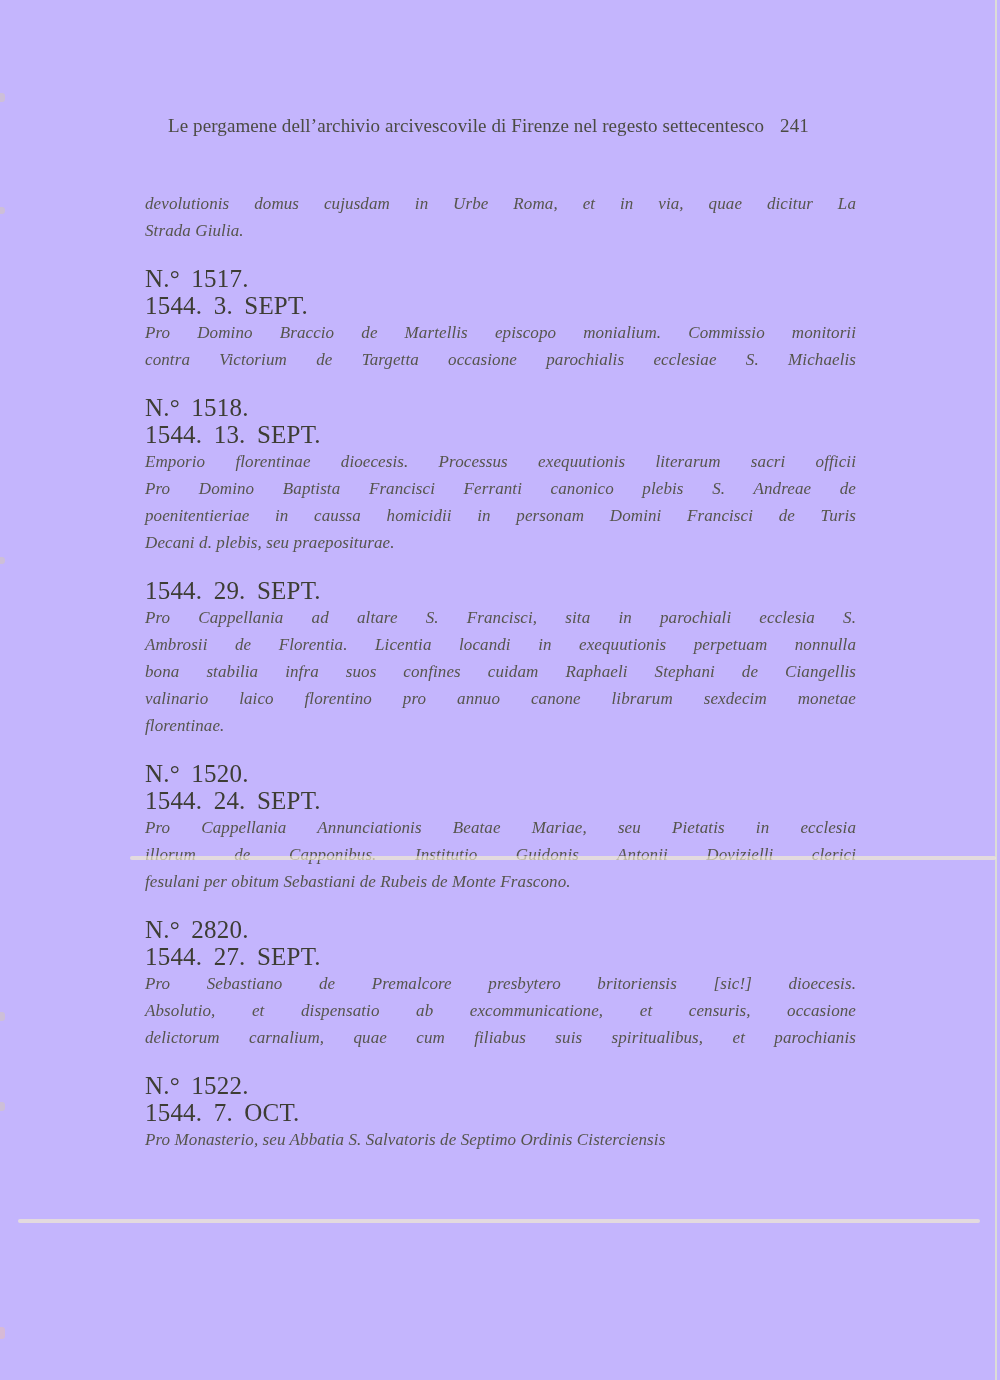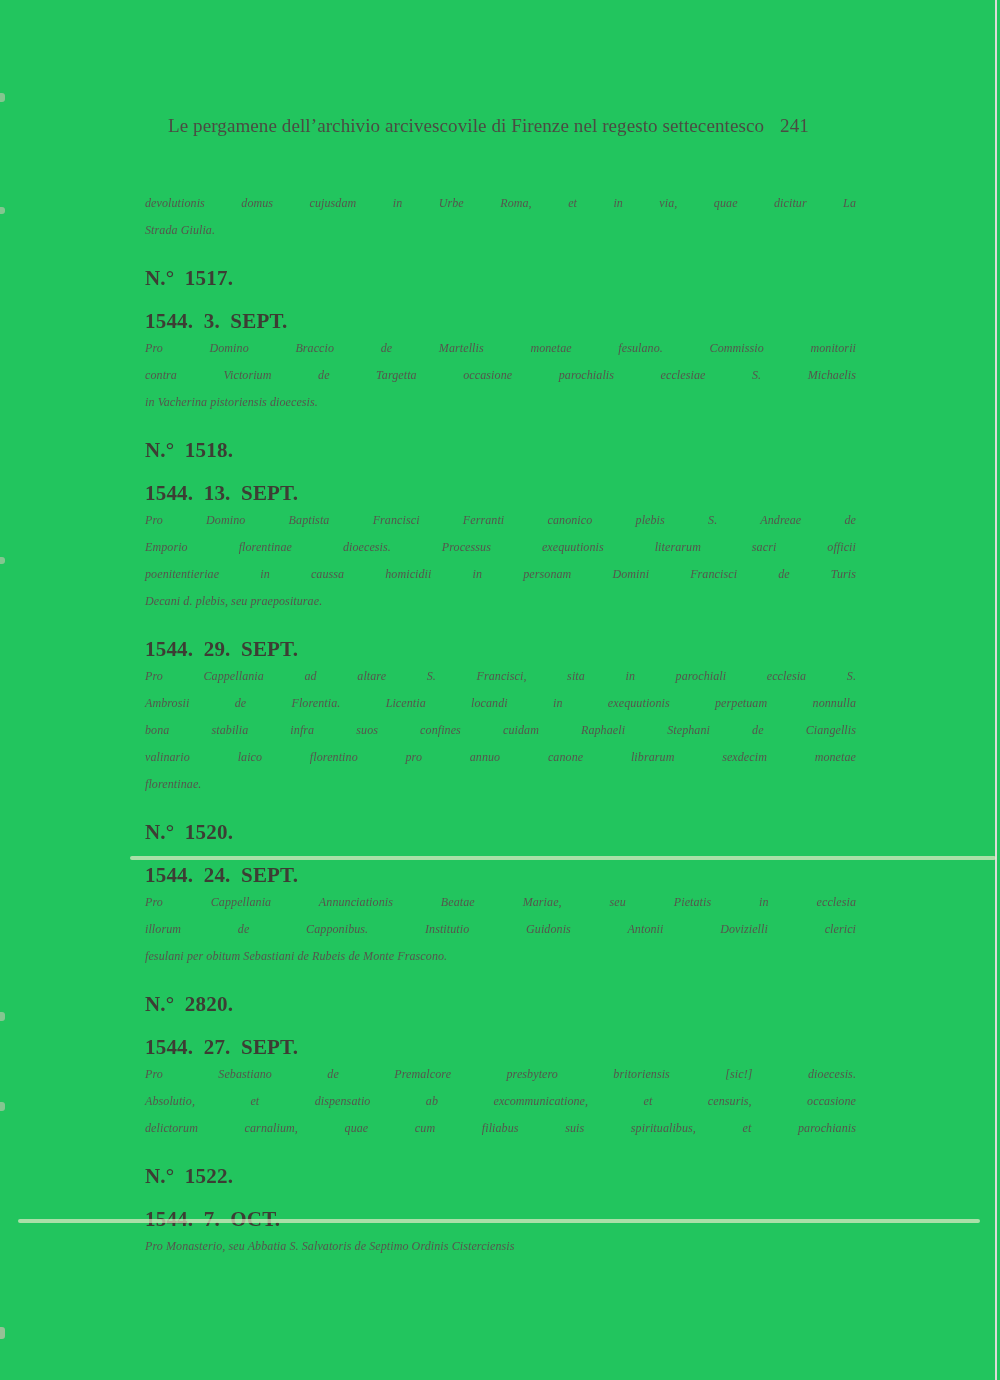--- a/index.html
+++ b/index.html
@@ -1,43 +1,43 @@
 <!DOCTYPE html>
 <html><head>
 <meta charset="utf-8">
 <style>
   html,body{margin:0;padding:0;}
   body{
     width:1000px;height:1380px;position:relative;overflow:hidden;
     background:#ffffff;
     font-family:"Liberation Serif","DejaVu Serif",serif;
   }
-  .sheet{position:absolute;inset:0;background:#22c55e;}
+  .sheet{position:absolute;inset:0;background:#c4b5fd;}
   
   .header{
     position:absolute;left:168px;top:114px;
     font-size:19px;line-height:24px;color:#4b4b43;
     white-space:nowrap;letter-spacing:.1px;
   }
   .pagenum{margin-left:16px;}
   
   .content{
     position:absolute;left:145px;top:190px;width:711px;
     color:#56554d;
   }
   .bodyline{
-    font-style:italic;font-size:12px;line-height:27px;
+    font-style:italic;font-size:17px;line-height:27px;
     text-align:justify;text-align-last:justify;
     letter-spacing:.1px;
   }
   .bodyline.last{text-align-last:left;font-family:Liberation Serif, serif;}
   .entry{margin-top:21px;}
   .num,.date{
-    font-weight:bold;font-size:21px;line-height:27px;
-    color:#3d3d34;word-spacing:5px;letter-spacing:.2px;margin-top:16px;
+    font-weight:normal;font-size:25px;line-height:27px;
+    color:#3d3d34;word-spacing:5px;letter-spacing:.2px;
   }
   
   .edge-line{
     position:absolute;top:0;bottom:0;right:3px;width:2px;
     background:#dcdcd7;
   }
   .streak{
     position:absolute;height:4px;border-radius:2px;
     background:rgba(244,238,208,0.65);
   }
@@ -66,32 +66,31 @@
   <div class="content">
     <div class="paragraph">
         <div class="bodyline">devolutionis domus cujusdam in Urbe Roma, et in via, quae dicitur La</div>
         <div class="bodyline last">Strada Giulia.</div>
       </div>
 
   <div class="entry">
     <div class="num">N.° 1517.</div>
     <div class="date">1544. 3. SEPT.</div>
     <div class="ebody">
-          <div class="bodyline">Pro Domino Braccio de Martellis monetae fesulano. Commissio monitorii</div>
+          <div class="bodyline">Pro Domino Braccio de Martellis episcopo monialium. Commissio monitorii</div>
           <div class="bodyline">contra Victorium de Targetta occasione parochialis ecclesiae S. Michaelis</div>
-          <div class="bodyline last">in Vacherina pistoriensis dioecesis.</div>
         </div>
   </div>
 
   <div class="entry">
     <div class="num">N.° 1518.</div>
     <div class="date">1544. 13. SEPT.</div>
     <div class="ebody">
+          <div class="bodyline">Emporio florentinae dioecesis. Processus exequutionis literarum sacri officii</div>
           <div class="bodyline">Pro Domino Baptista Francisci Ferranti canonico plebis S. Andreae de</div>
-          <div class="bodyline">Emporio florentinae dioecesis. Processus exequutionis literarum sacri officii</div>
           <div class="bodyline">poenitentieriae in caussa homicidii in personam Domini Francisci de Turis</div>
           <div class="bodyline last">Decani d. plebis, seu praepositurae.</div>
         </div>
   </div>
 
   <div class="entry">
     <div class="date">1544. 29. SEPT.</div>
     <div class="ebody">
           <div class="bodyline">Pro Cappellania ad altare S. Francisci, sita in parochiali ecclesia S.</div>
           <div class="bodyline">Ambrosii de Florentia. Licentia locandi in exequutionis perpetuam nonnulla</div>

